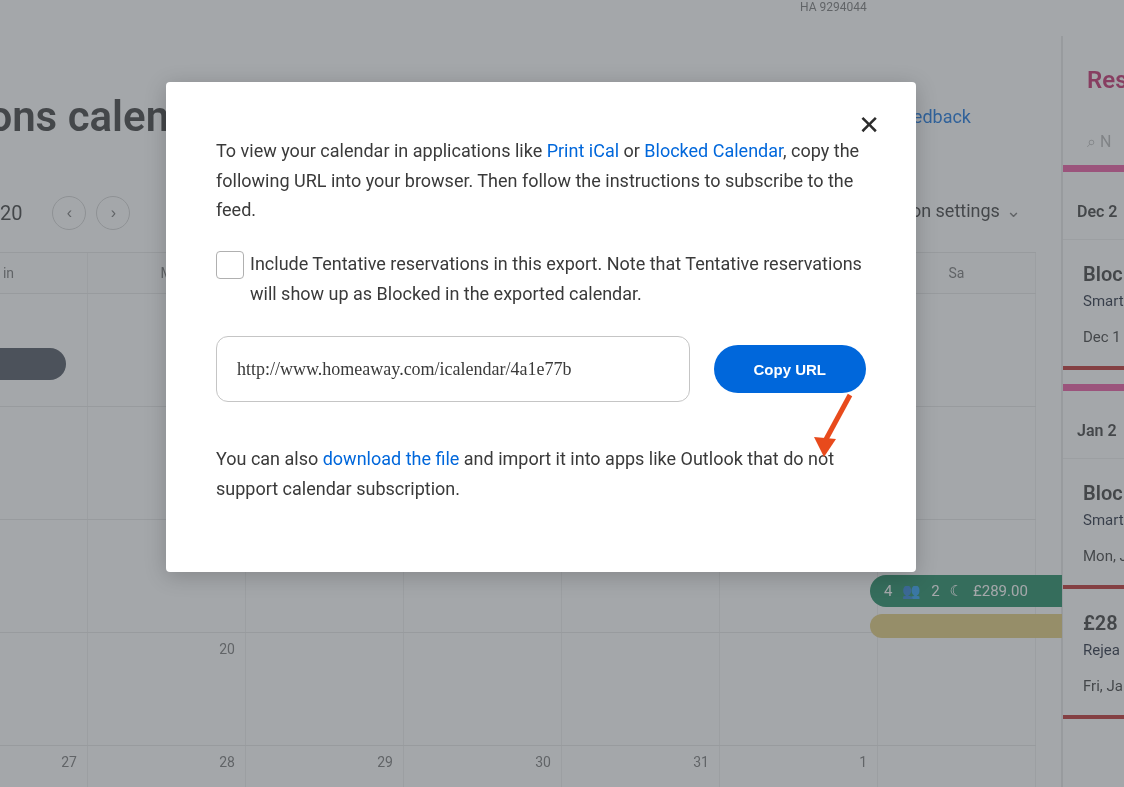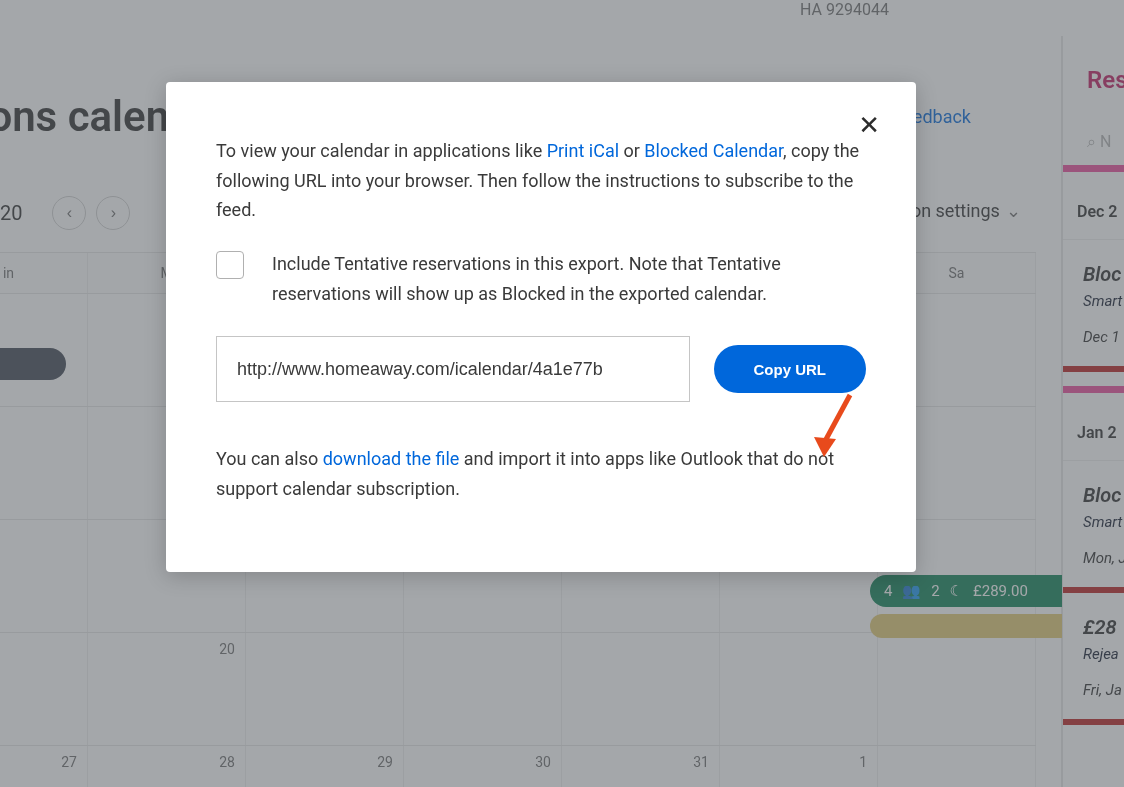--- a/index.html
+++ b/index.html
@@ -14,21 +14,21 @@
   }
   .page-background {
     position: absolute;
     top: 0; left: 0; right: 0; bottom: 0;
     background: #fff;
   }
   .top-id {
     position: absolute;
     top: 0;
     left: 800px;
-    font-size: 16px;
+    font-size: 12px;
     color: #6b6b6b;
   }
   .main-area {
     position: absolute;
     top: 36px;
     left: 0;
     width: 1062px;
     height: 751px;
     background: #fff;
     border-right: 1px solid #e5e5e5;
@@ -198,23 +198,22 @@
     font-size: 16px;
     font-weight: 600;
     color: #2c2c2c;
     white-space: nowrap;
     border-top: 7px solid #ec4899;
     border-bottom: 1px solid #eee;
     margin-top: 14px;
   }
   .side-block {
     padding: 22px 0 20px 20px;
-    border-bottom: 6px solid #b91c1c;
+    border-bottom: 4px solid #b91c1c;
     white-space: nowrap;
-    font-style: italic;
   }
   .side-block .b-title {
     font-size: 20px;
     font-weight: 600;
     color: #2c2c2c;
     margin-bottom: 6px;
   }
   .side-block .b-sub {
     font-size: 15px;
     color: #0f172a;
@@ -261,21 +260,21 @@
   }
   .modal p {
     font-size: 18px;
     color: #3a3a3a;
     line-height: 1.65;
   }
   .modal-desc { margin-bottom: 24px; }
   .checkbox-row {
     display: flex;
     align-items: flex-start;
-    gap: 28px;
+    gap: 6px;
     margin-bottom: 28px;
   }
   .checkbox-box {
     width: 28px;
     height: 28px;
     border: 1.5px solid #b0b0b0;
     border-radius: 4px;
     flex-shrink: 0;
     margin-top: 2px;
     cursor: pointer;
@@ -289,25 +288,25 @@
   .url-row {
     display: flex;
     align-items: center;
     gap: 24px;
     margin-bottom: 42px;
   }
   .url-input {
     flex: 1;
     height: 66px;
     border: 1px solid #c5c5c5;
-    border-radius: 0;
+    border-radius: 12px;
     padding: 7px 20px;
     font-size: 18px;
     color: #3a3a3a;
-    font-family: Liberation Sans, sans-serif;
+    font-family: Liberation Serif, serif;
   }
   .copy-btn {
     height: 48px;
     padding: 0 40px;
     background: #0067db;
     color: #fff;
     border: none;
     border-radius: 30px;
     font-size: 15px;
     font-weight: 600;

